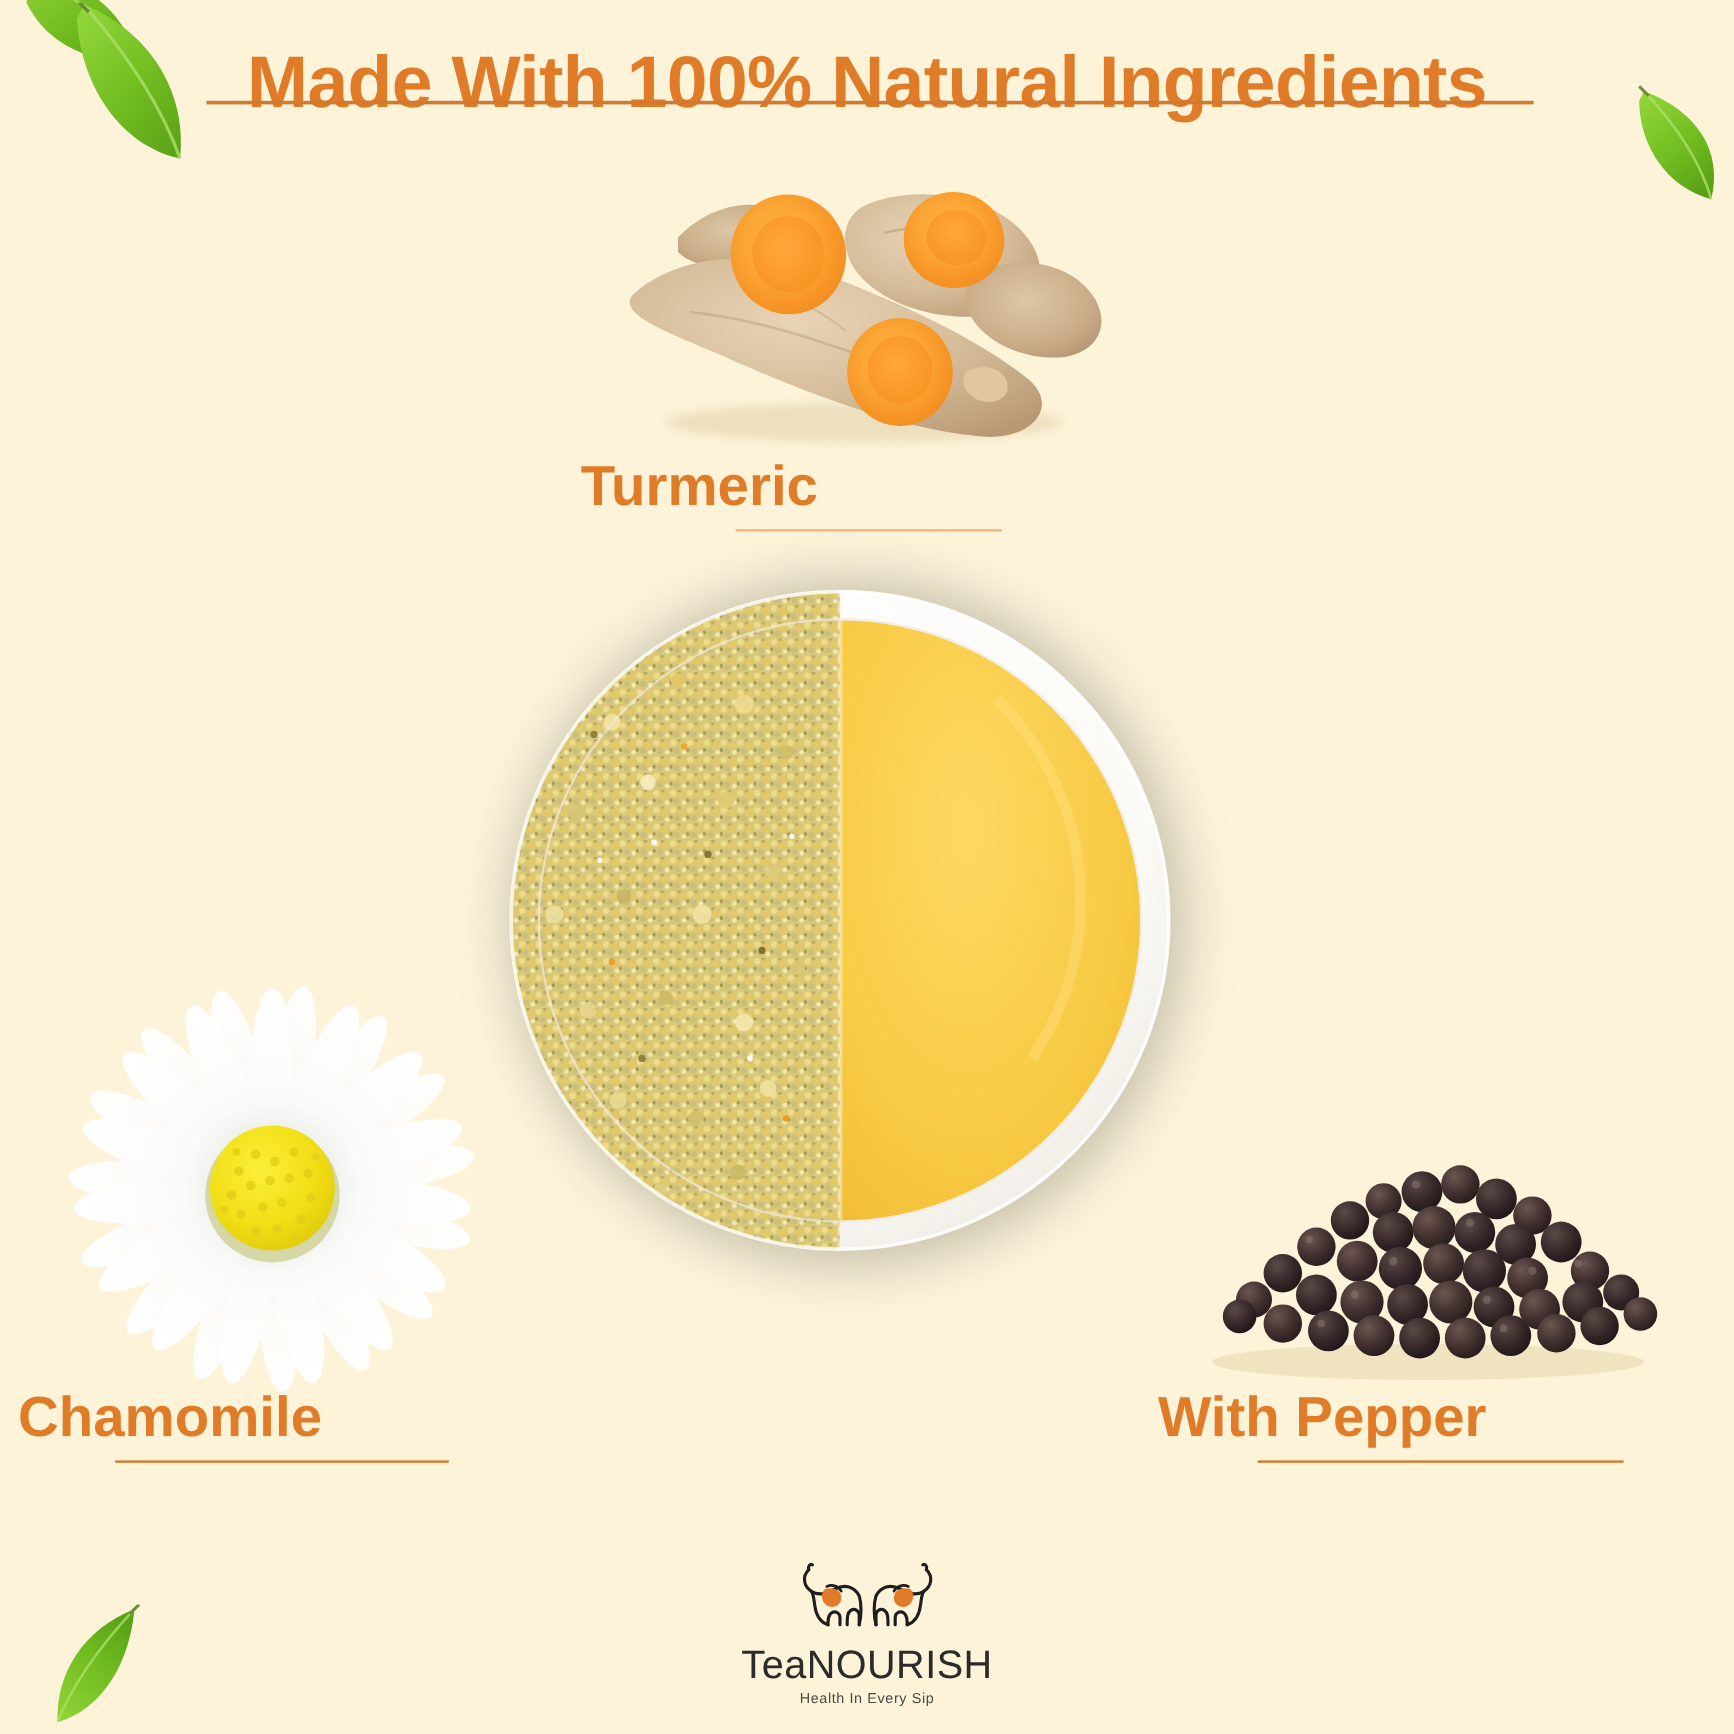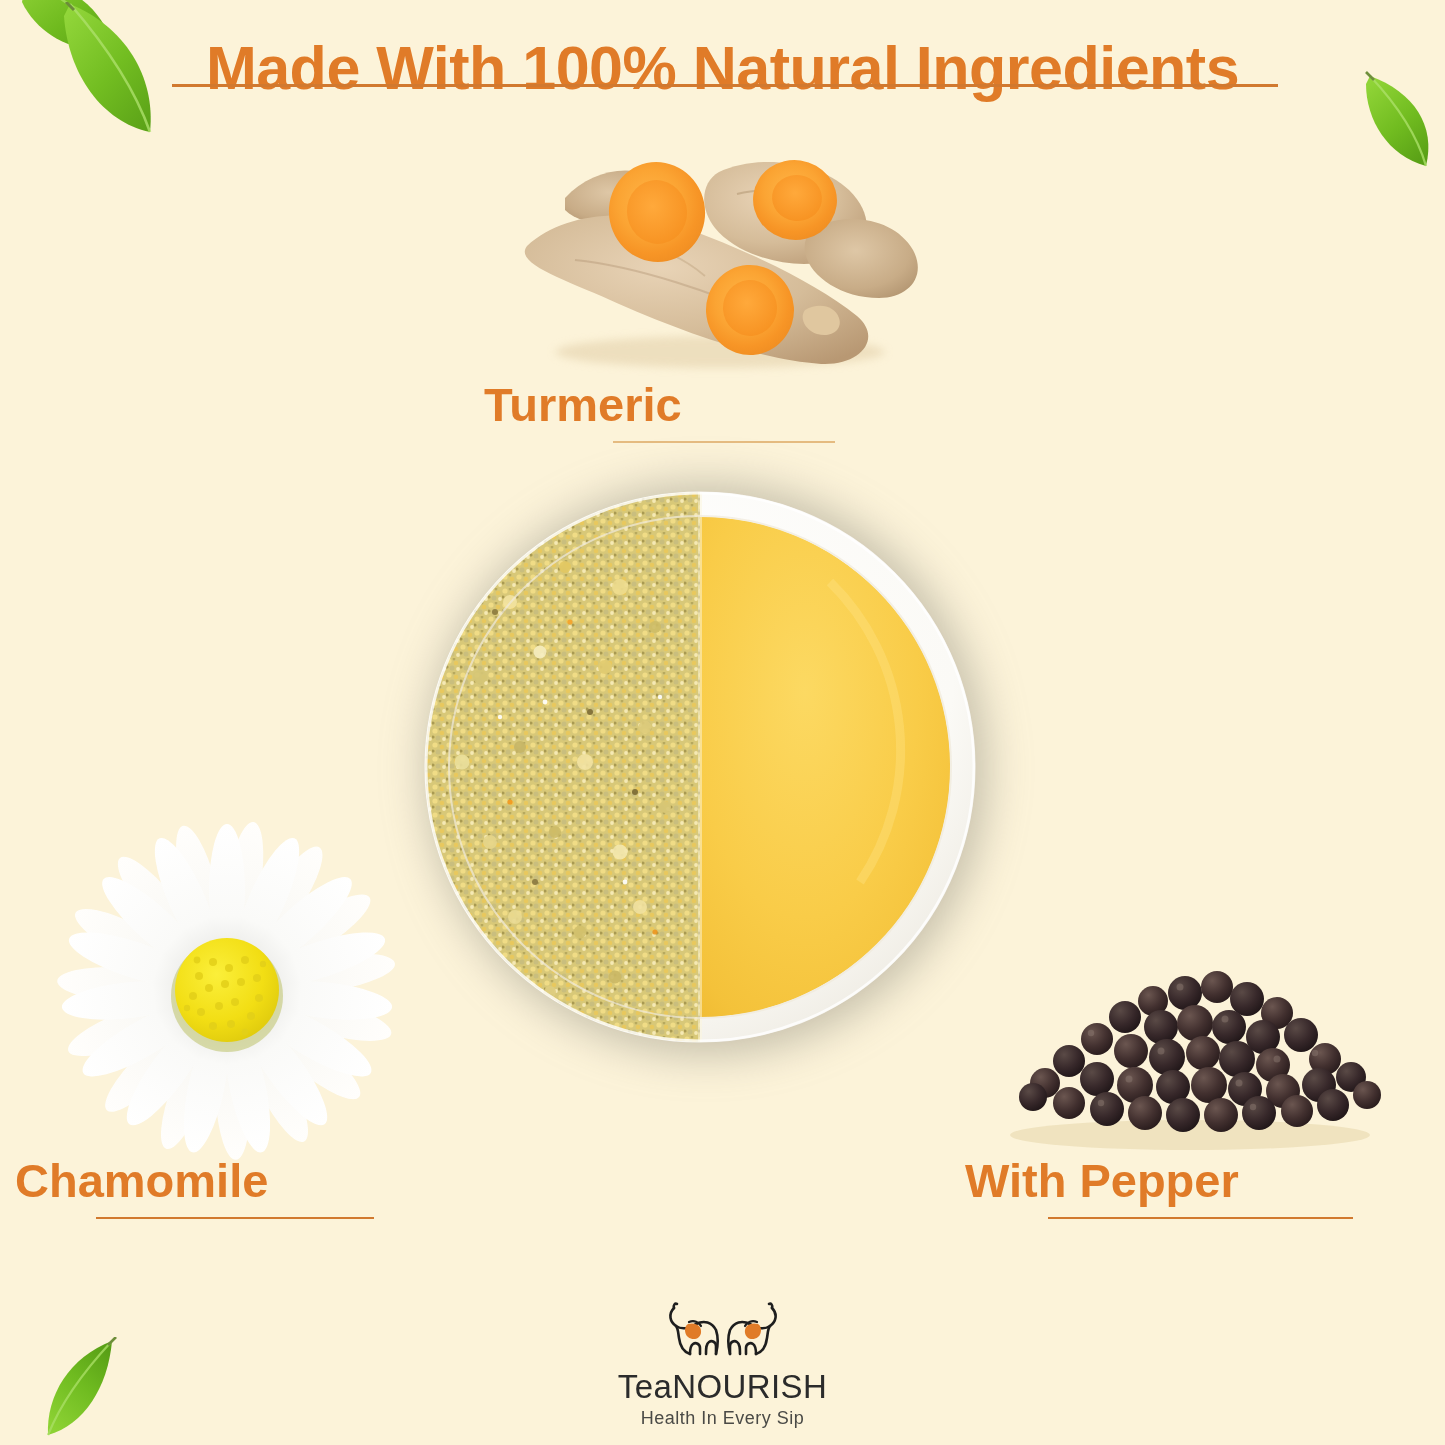--- a/index.html
+++ b/index.html
@@ -157,21 +157,21 @@
     font-family: "Liberation Sans", sans-serif;
     font-size: 33px;
     color: #2B2B2B;
     letter-spacing: 0.4px;
     line-height: 1.05;
   }
   .logo-tagline {
     display: block;
     margin-top: 3px;
     font-family: "Liberation Sans", sans-serif;
-    font-size: 18px;
+    font-size: 12px;
     color: #4A4A46;
     letter-spacing: 0.5px;
   }
 </style>
 </head>
 <body>
 
 <div id="canvas">
 
   <div class="leaf leaf-tl-a">

